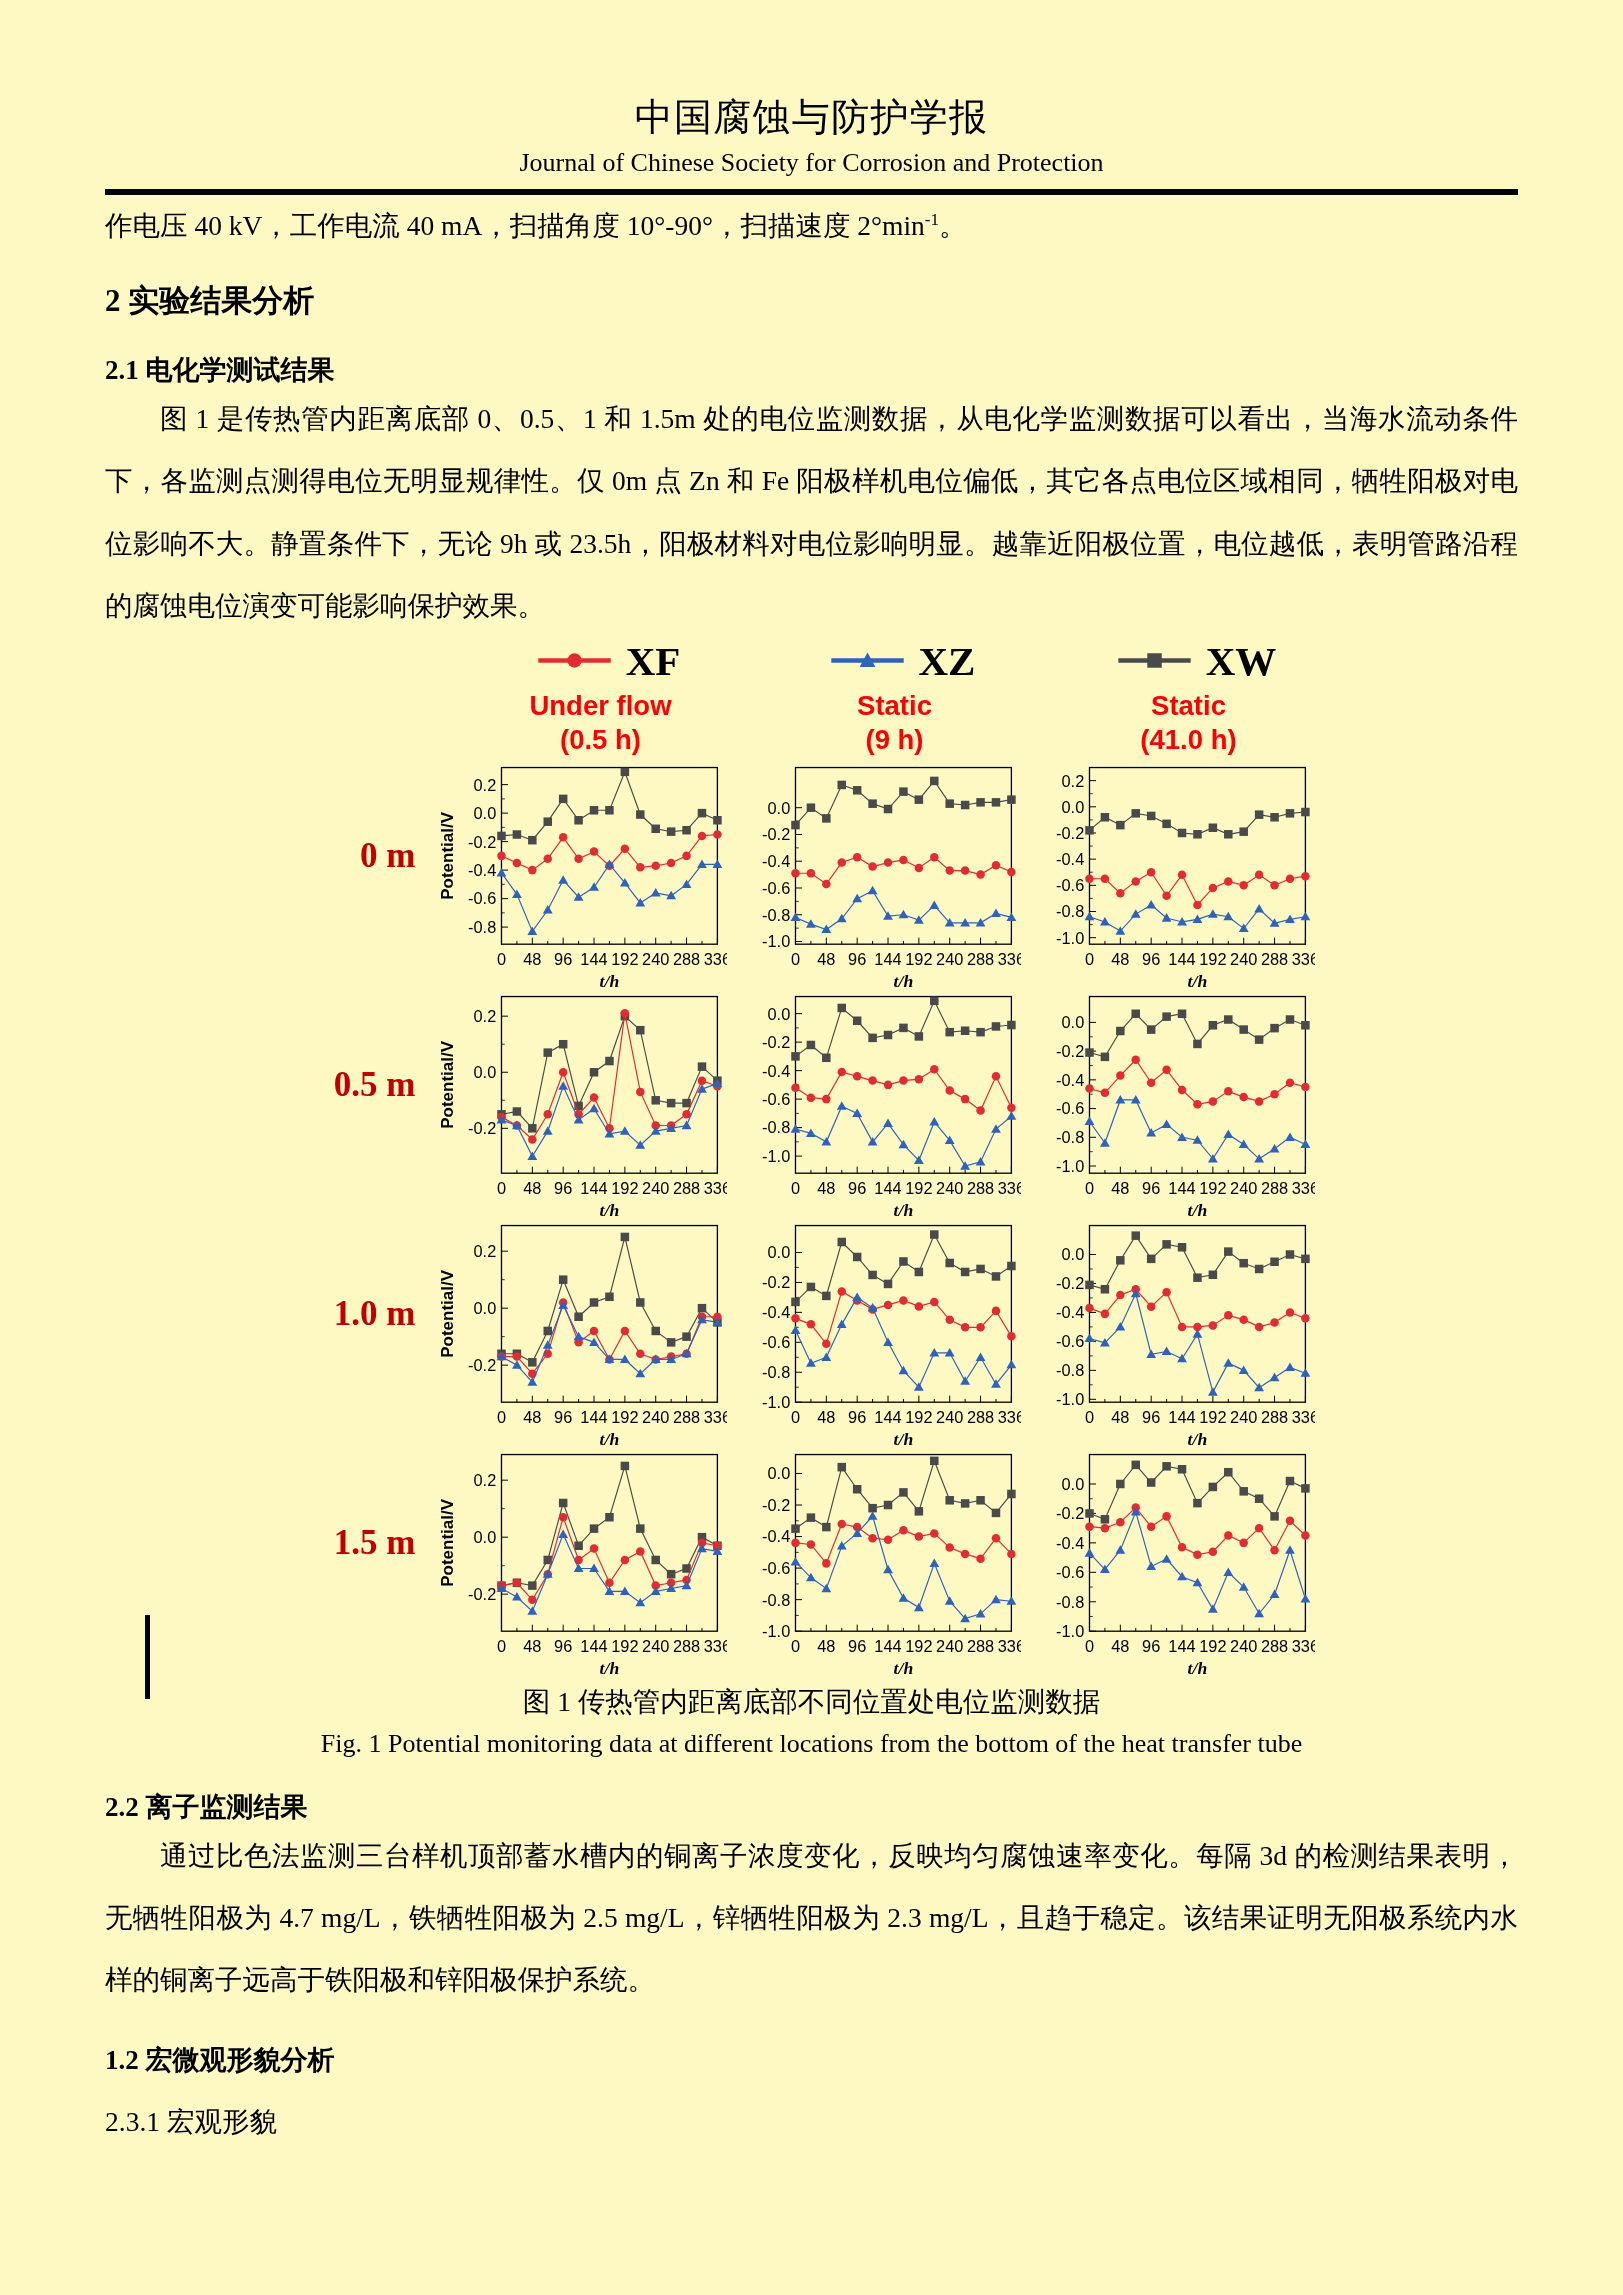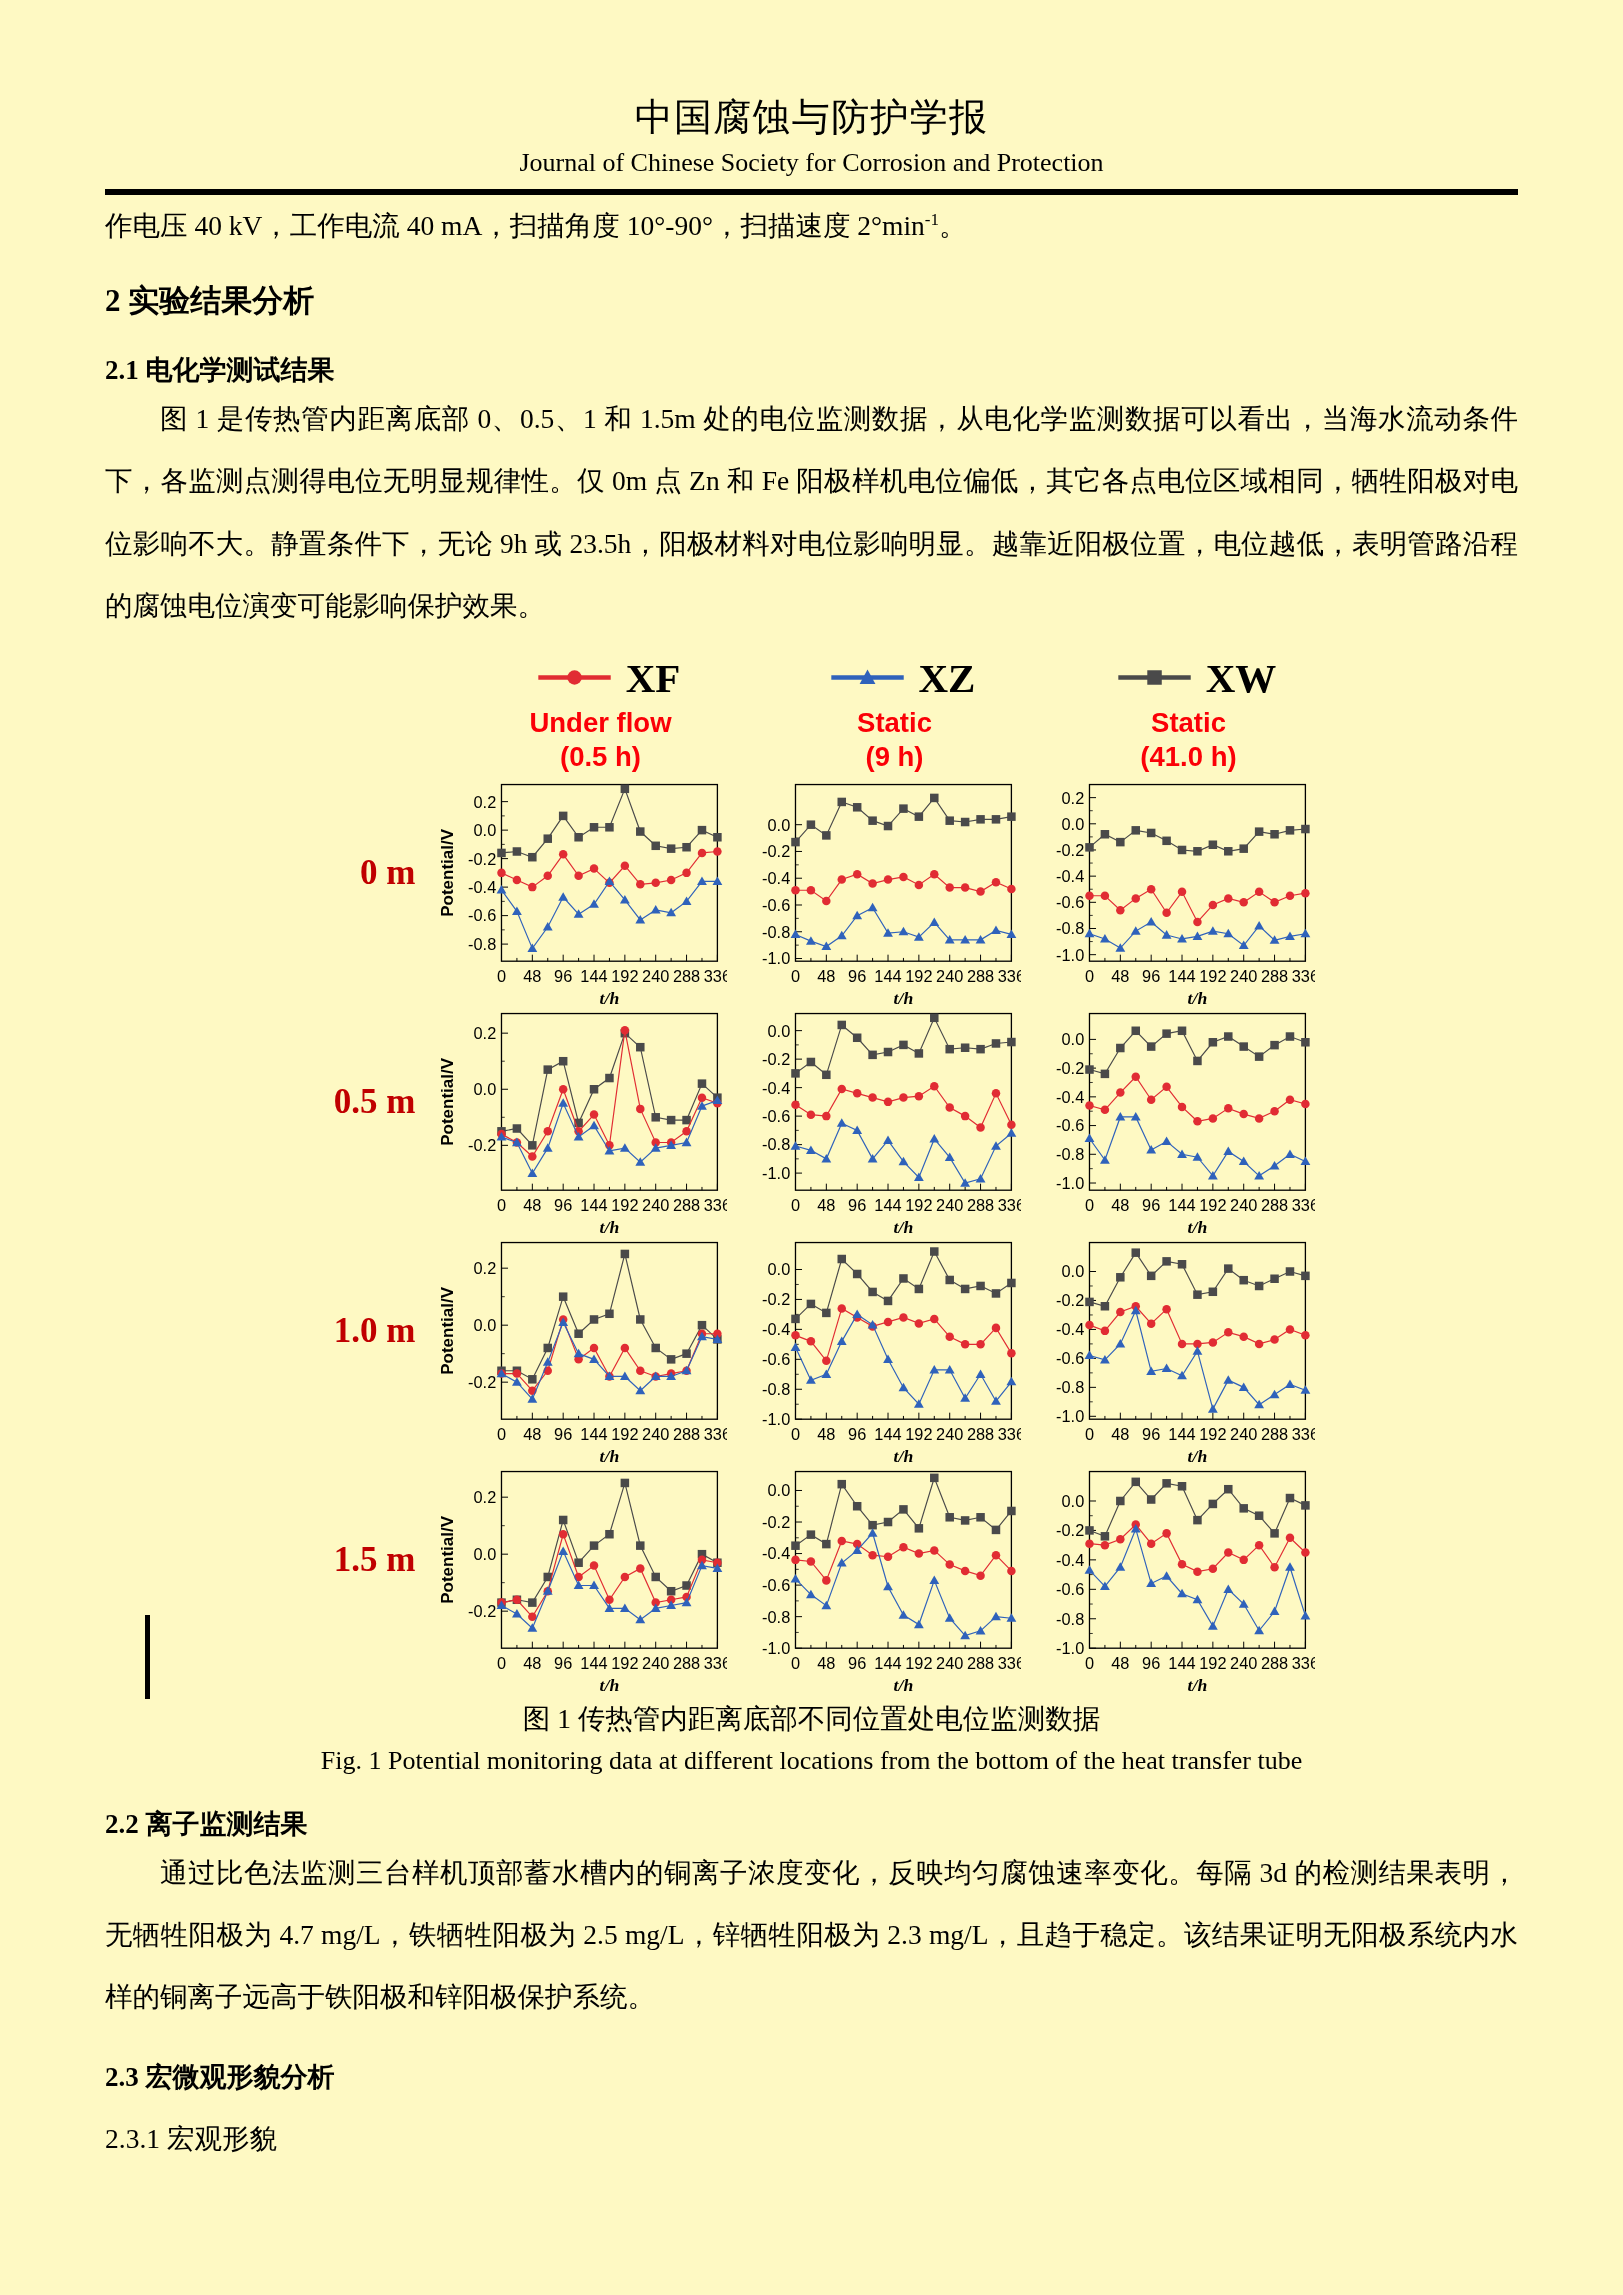--- a/index.html
+++ b/index.html
@@ -9,21 +9,21 @@
   .jtitle{margin-top:92px;font-size:38px;text-align:center;letter-spacing:1.3px;}
   .jsub{font-size:26px;text-align:center;margin-top:5.2px;}
   .rule{height:5.9px;background:#000;margin-top:10.5px;}
   p.body{font-size:27.5px;line-height:2.26;margin:0;text-align:justify;}
   .intro{margin-top:13px;}
   sup{font-size:0.62em;vertical-align:super;}
   .h-l1{font-size:31px;font-weight:bold;margin:23.6px 0 0 0;}
   .h-l2{font-size:27px;font-weight:bold;margin:30px 0 0 0;}
   .h-l3{font-size:27.5px;font-weight:normal;margin:26px 0 0 0;}
   .indent{text-indent:2em;margin-top:10.5px;}
-  .fig{margin-top:17px;}
+  .fig{}
   .fig-grid{display:grid;grid-template-columns:124px repeat(3,294px);justify-content:center;align-items:center;row-gap:0;}
   .legend-row{display:grid;grid-template-columns:124px repeat(3,294px);justify-content:center;margin-bottom:3.9px;}
   .legend-item{display:flex;align-items:center;justify-content:center;gap:9.2px;position:relative;left:29.4px;}
   .legend-label{font-size:41px;font-weight:bold;font-family:"Liberation Serif",serif;}
   .colhead{position:relative;left:21px;text-align:center;
            font-family:"Liberation Sans","DejaVu Sans",sans-serif;font-weight:bold;font-size:27.5px;line-height:1.25;}
   .rowlabel{text-align:right;padding-right:17px;padding-bottom:39px;
             font-family:Liberation Serif, serif;font-weight:bold;font-size:35px;}
   .chart-slot{width:294px;height:229px;}
   .caption-zh{text-align:center;font-size:27.5px;margin-top:6.5px;}
@@ -1186,18 +1186,18 @@
             </svg></div>
       </div>
 
       <div class="caption-zh">图 1  传热管内距离底部不同位置处电位监测数据</div>
       <div class="caption-en">Fig. 1 Potential monitoring data at different locations from the bottom of the heat transfer tube</div>
     </div>
 
     <div class="h-l2">2.2 离子监测结果</div>
     <p class="body indent">通过比色法监测三台样机顶部蓄水槽内的铜离子浓度变化，反映均匀腐蚀速率变化。每隔 3d 的检测结果表明，无牺牲阳极为 4.7 mg/L，铁牺牲阳极为 2.5 mg/L，锌牺牲阳极为 2.3 mg/L，且趋于稳定。该结果证明无阳极系统内水样的铜离子远高于铁阳极和锌阳极保护系统。</p>
 
-    <div class="h-l2">2.3 宏微观形貌分析</div>
+    <div class="h-l2">1.2 宏微观形貌分析</div>
     <div class="h-l3">2.3.1 宏观形貌</div>
 
   </div>
 </div>
 
 
 </body></html>

